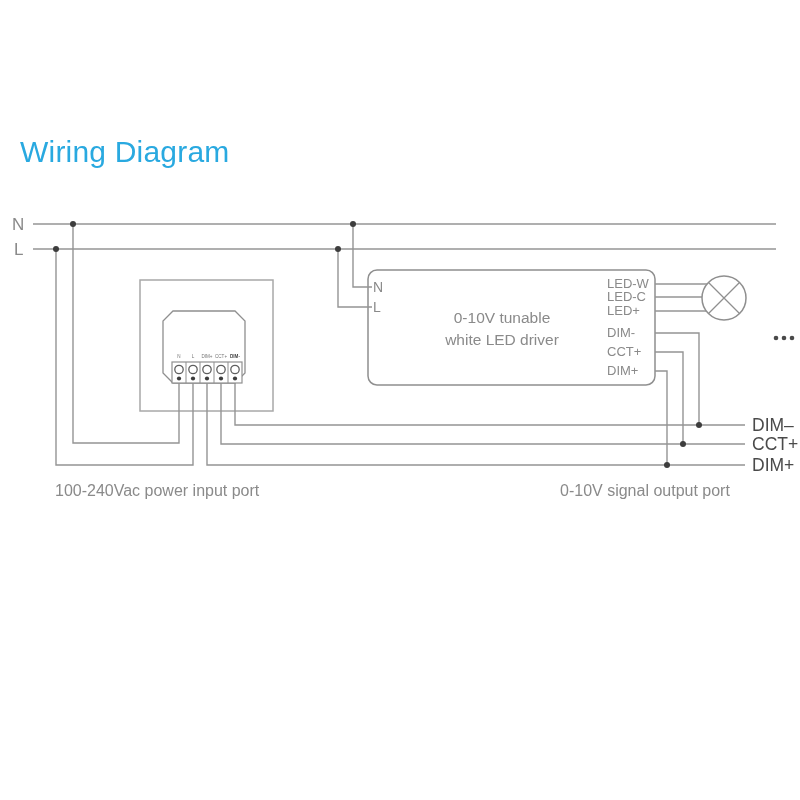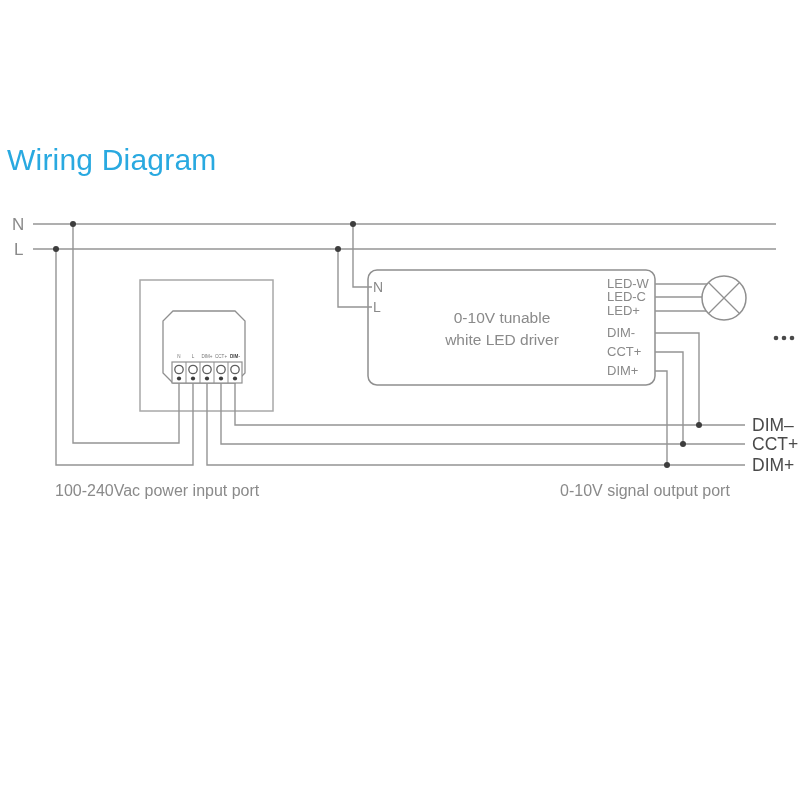--- a/index.html
+++ b/index.html
@@ -10,27 +10,26 @@
   }
   .canvas {
     position: relative;
     width: 800px;
     height: 800px;
     background: #ffffff;
     overflow: hidden;
   }
   .page-title {
     position: absolute;
-    left: 7px;
+    left: 20px;
     top: 135px;
     font-size: 30px;
     letter-spacing: 0.2px;
     color: #29a9e0;
     font-weight: normal;
-    margin-top: 8px;
   }
   svg text {
     font-family: "Liberation Sans", sans-serif;
   }
 </style>
 </head>
 <body>
 
 <div class="canvas">
 

